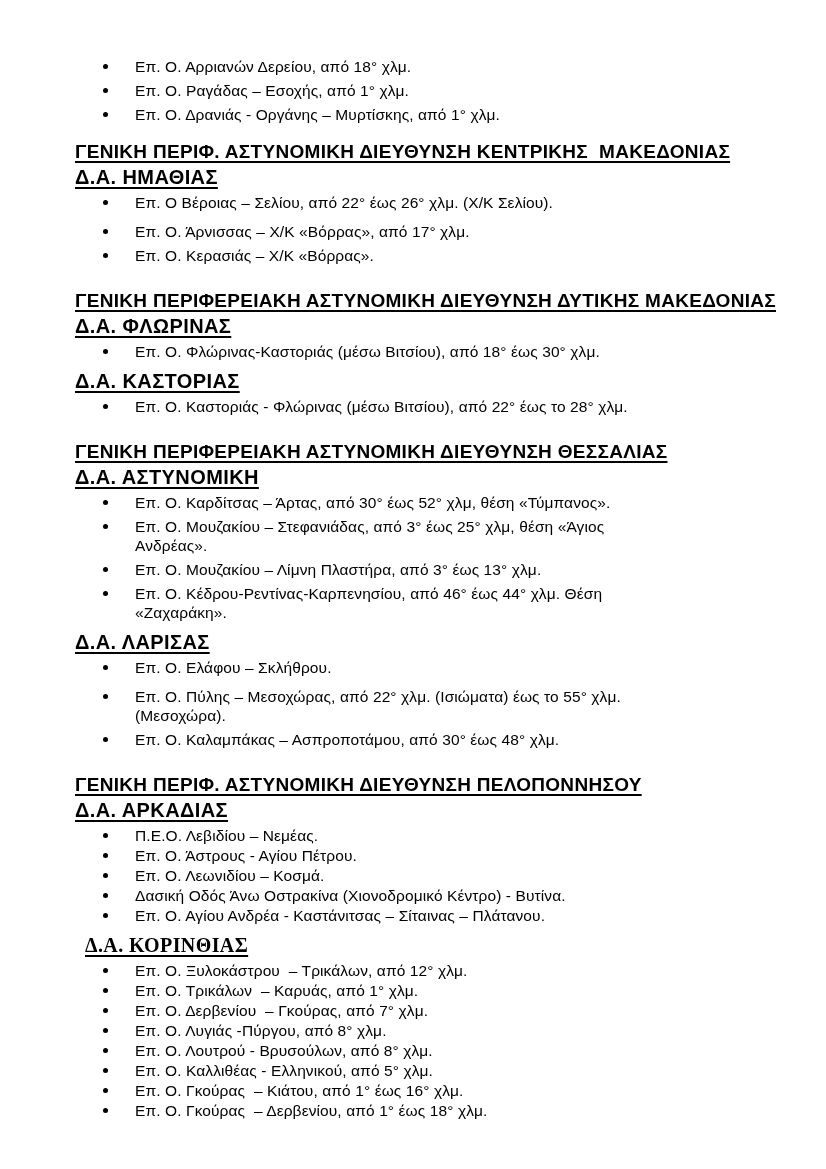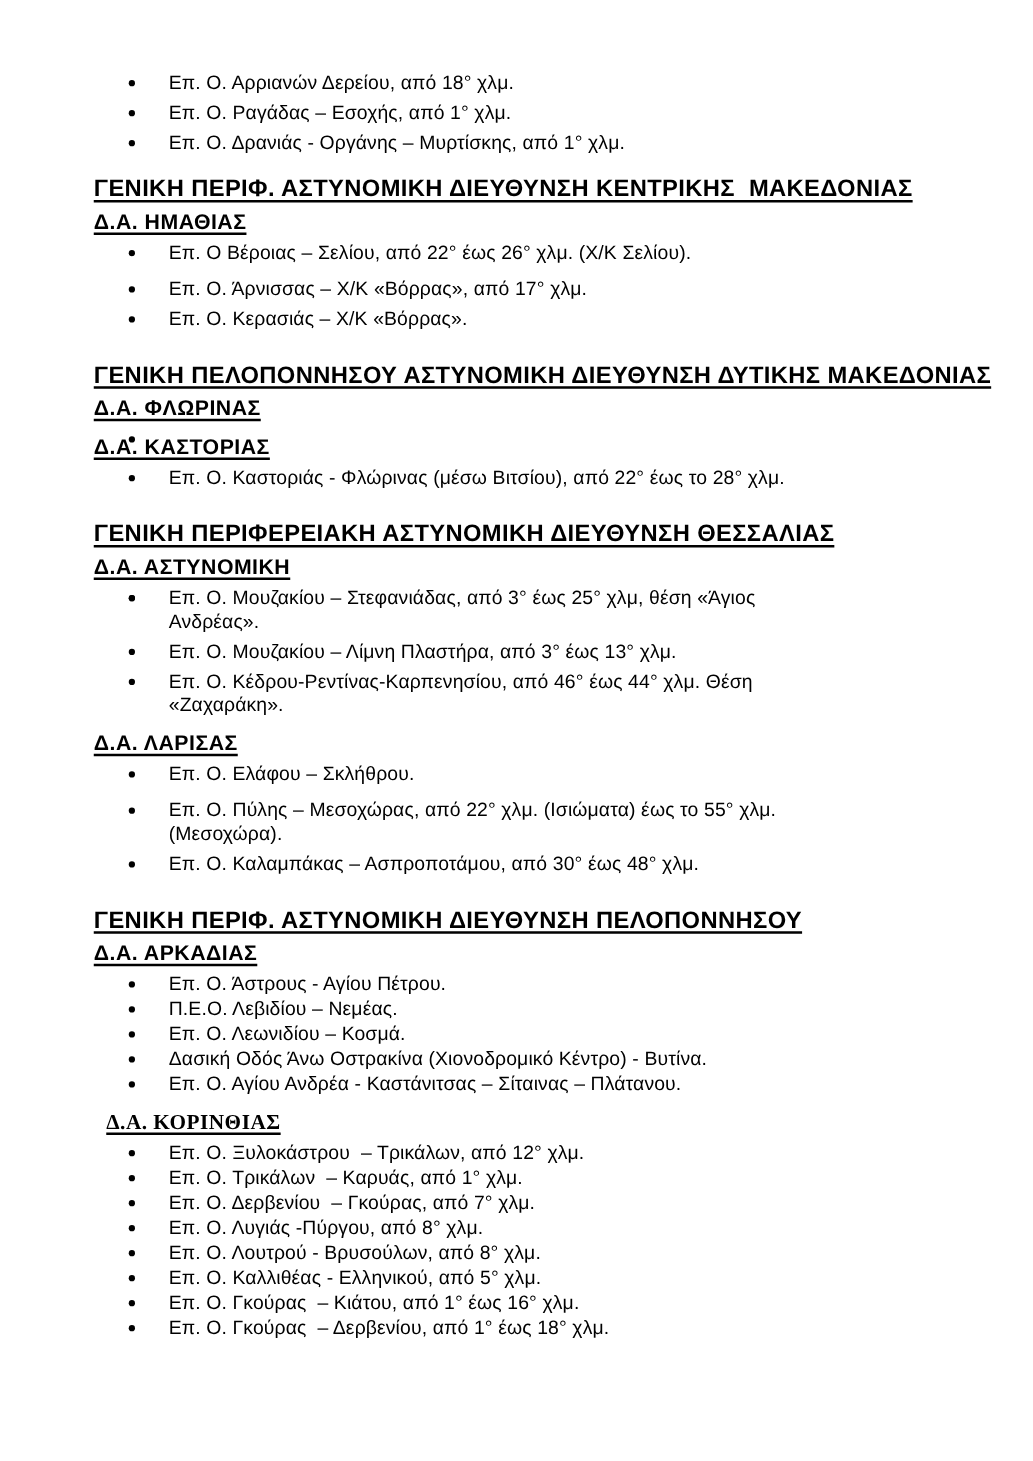--- a/index.html
+++ b/index.html
@@ -37,21 +37,21 @@
     margin: 16px 0 4px 0;
     text-decoration: underline;
     text-decoration-thickness: 1.5px;
     text-underline-offset: 3px;
     letter-spacing: 0.3px;
     white-space: pre;
   }
   .district { margin-top: 10px; }
   .district:first-of-type { margin-top: 0; }
   .district-title {
-    font-size: 17px; line-height: 21px; font-weight: 700;
+    font-size: 20px; line-height: 21px; font-weight: 700;
     margin: 0 0 5px 0;
     text-decoration: underline;
     text-decoration-thickness: 1.5px;
     text-underline-offset: 3px;
     letter-spacing: 0.4px;
   }
   .district-title.indented { margin-left: 10px; font-family: Liberation Serif, serif; }
 </style>
 </head>
 <body>
@@ -76,44 +76,44 @@
 
     <div class="district">
       <ul class="road-list">
         <li class="road-item"><span class="bullet"></span><span class="road-text">Επ. Ο. Άρνισσας – Χ/Κ «Βόρρας», από 17° χλμ.</span></li>
         <li class="road-item"><span class="bullet"></span><span class="road-text">Επ. Ο. Κερασιάς – Χ/Κ «Βόρρας».</span></li>
       </ul>
     </div>
   </div>
 
   <div class="section">
-    <h1 class="section-title">ΓΕΝΙΚΗ ΠΕΛΟΠΟΝΝΗΣΟΥ ΑΣΤΥΝΟΜΙΚΗ ΔΙΕΥΘΥΝΣΗ ΔΥΤΙΚΗΣ ΜΑΚΕΔΟΝΙΑΣ</h1>
+    <h1 class="section-title">ΓΕΝΙΚΗ ΠΕΡΙΦΕΡΕΙΑΚΗ ΑΣΤΥΝΟΜΙΚΗ ΔΙΕΥΘΥΝΣΗ ΔΥΤΙΚΗΣ ΜΑΚΕΔΟΝΙΑΣ</h1>
 
     <div class="district">
       <h2 class="district-title">Δ.Α. ΦΛΩΡΙΝΑΣ</h2>
       <ul class="road-list">
-        <li class="road-item"><span class="bullet"></span></li>
+        <li class="road-item"><span class="bullet"></span><span class="road-text">Επ. Ο. Φλώρινας-Καστοριάς (μέσω Βιτσίου), από 18° έως 30° χλμ.</span></li>
       </ul>
     </div>
 
     <div class="district">
       <h2 class="district-title">Δ.Α. ΚΑΣΤΟΡΙΑΣ</h2>
       <ul class="road-list">
         <li class="road-item"><span class="bullet"></span><span class="road-text">Επ. Ο. Καστοριάς - Φλώρινας (μέσω Βιτσίου), από 22° έως το 28° χλμ.</span></li>
       </ul>
     </div>
   </div>
 
   <div class="section">
     <h1 class="section-title">ΓΕΝΙΚΗ ΠΕΡΙΦΕΡΕΙΑΚΗ ΑΣΤΥΝΟΜΙΚΗ ΔΙΕΥΘΥΝΣΗ ΘΕΣΣΑΛΙΑΣ</h1>
 
     <div class="district">
       <h2 class="district-title">Δ.Α. ΑΣΤΥΝΟΜΙΚΗ</h2>
       <ul class="road-list">
-        <li class="road-item"><span class="bullet"></span></li>
+        <li class="road-item"><span class="bullet"></span><span class="road-text">Επ. Ο. Καρδίτσας – Άρτας, από 30° έως 52° χλμ, θέση «Τύμπανος».</span></li>
         <li class="road-item"><span class="bullet"></span><span class="road-text">Επ. Ο. Μουζακίου – Στεφανιάδας, από 3° έως 25° χλμ, θέση «Άγιος Ανδρέας».</span></li>
         <li class="road-item"><span class="bullet"></span><span class="road-text">Επ. Ο. Μουζακίου – Λίμνη Πλαστήρα, από 3° έως 13° χλμ.</span></li>
         <li class="road-item"><span class="bullet"></span><span class="road-text">Επ. Ο. Κέδρου-Ρεντίνας-Καρπενησίου, από 46° έως 44° χλμ. Θέση «Ζαχαράκη».</span></li>
       </ul>
     </div>
 
     <div class="district">
       <h2 class="district-title">Δ.Α. ΛΑΡΙΣΑΣ</h2>
       <ul class="road-list">
         <li class="road-item"><span class="bullet"></span><span class="road-text">Επ. Ο. Ελάφου – Σκλήθρου.</span></li>
@@ -127,22 +127,22 @@
       </ul>
     </div>
   </div>
 
   <div class="section">
     <h1 class="section-title">ΓΕΝΙΚΗ ΠΕΡΙΦ. ΑΣΤΥΝΟΜΙΚΗ ΔΙΕΥΘΥΝΣΗ ΠΕΛΟΠΟΝΝΗΣΟΥ</h1>
 
     <div class="district">
       <h2 class="district-title">Δ.Α. ΑΡΚΑΔΙΑΣ</h2>
       <ul class="road-list tight">
+        <li class="road-item"><span class="bullet"></span><span class="road-text">Π.Ε.Ο. Λεβιδίου – Νεμέας.</span></li>
         <li class="road-item"><span class="bullet"></span><span class="road-text">Επ. Ο. Άστρους - Αγίου Πέτρου.</span></li>
-        <li class="road-item"><span class="bullet"></span><span class="road-text">Π.Ε.Ο. Λεβιδίου – Νεμέας.</span></li>
         <li class="road-item"><span class="bullet"></span><span class="road-text">Επ. Ο. Λεωνιδίου – Κοσμά.</span></li>
         <li class="road-item"><span class="bullet"></span><span class="road-text">Δασική Οδός Άνω Οστρακίνα (Χιονοδρομικό Κέντρο) - Βυτίνα.</span></li>
         <li class="road-item"><span class="bullet"></span><span class="road-text">Επ. Ο. Αγίου Ανδρέα - Καστάνιτσας – Σίταινας – Πλάτανου.</span></li>
       </ul>
     </div>
 
     <div class="district">
       <h2 class="district-title indented">Δ.Α. ΚΟΡΙΝΘΙΑΣ</h2>
       <ul class="road-list tight">
         <li class="road-item"><span class="bullet"></span><span class="road-text">Επ. Ο. Ξυλοκάστρου  – Τρικάλων, από 12° χλμ.</span></li>

